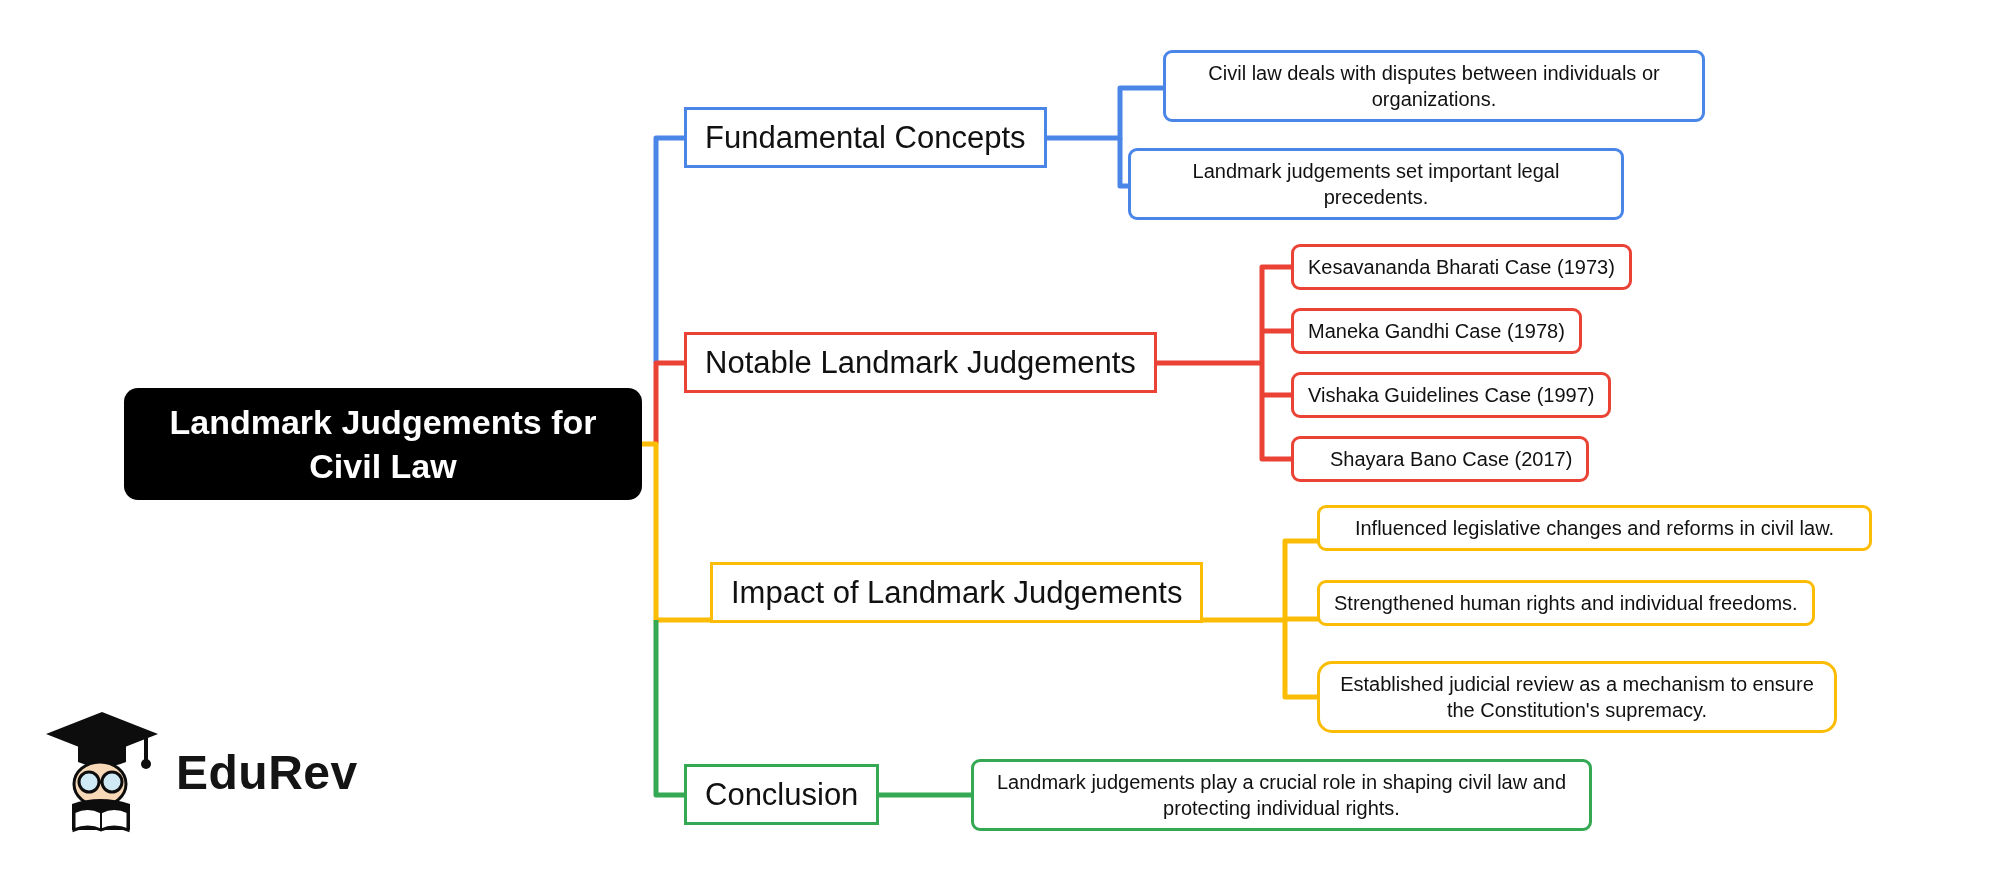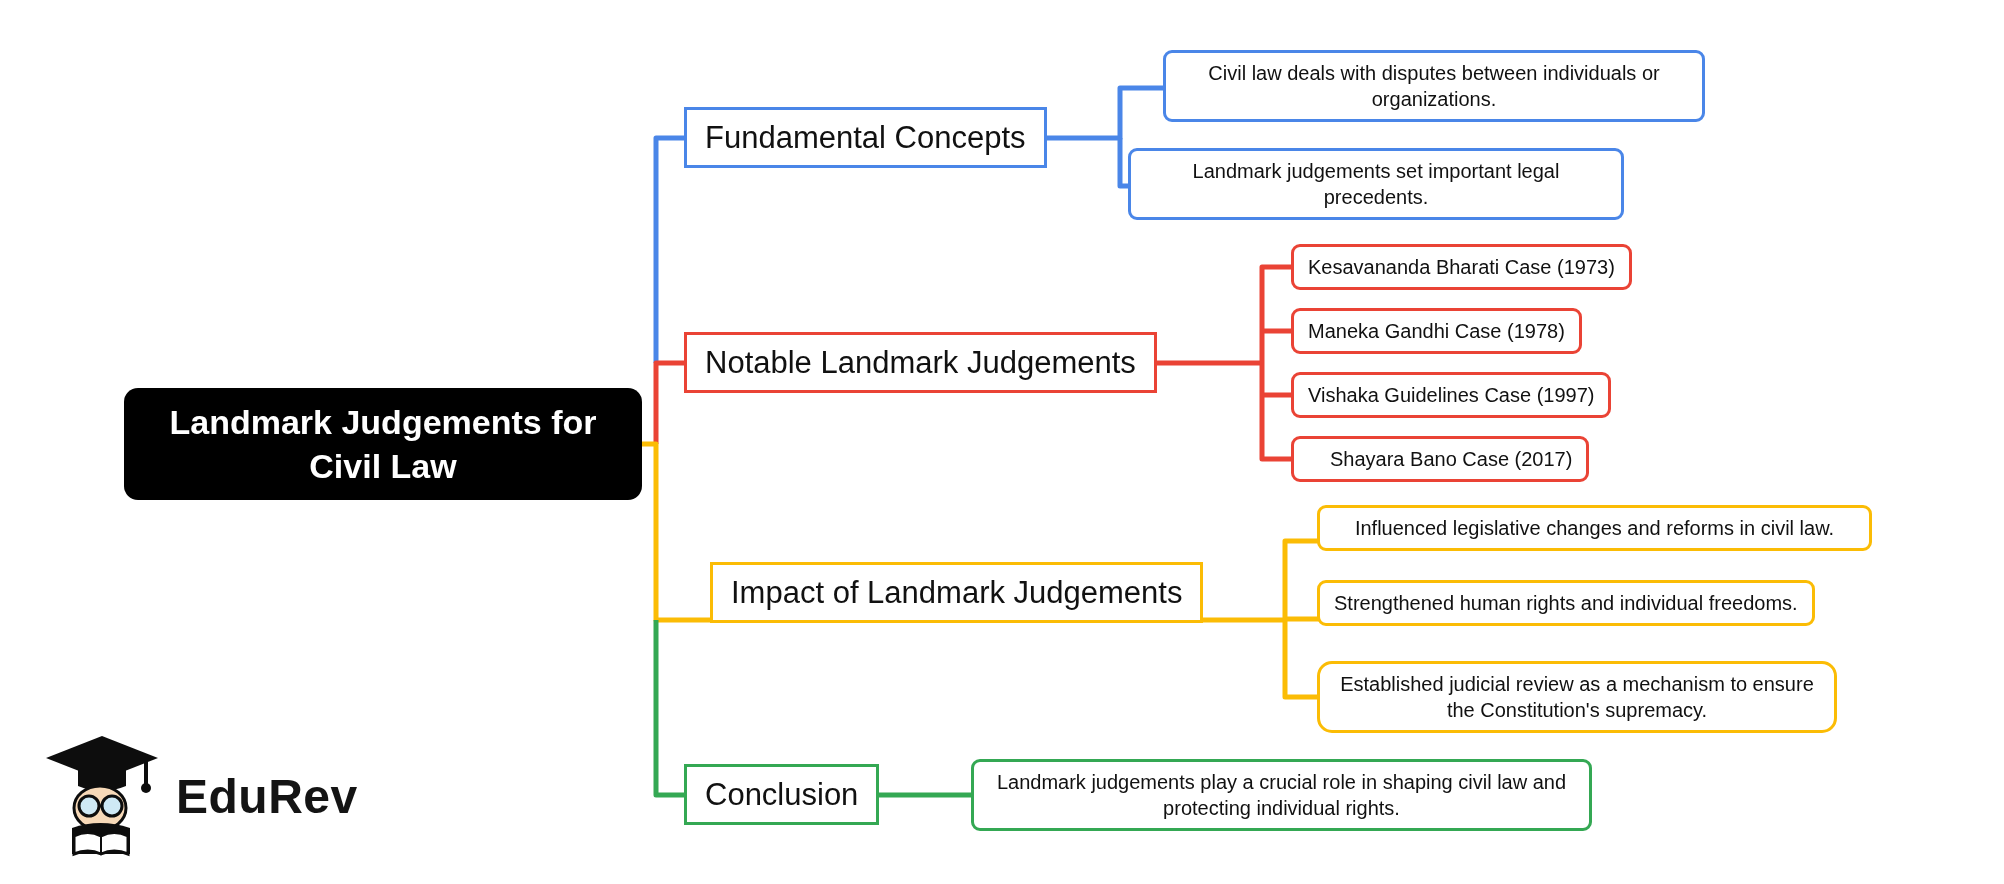--- a/index.html
+++ b/index.html
@@ -45,21 +45,21 @@
   .l-blue-1{left:1128px;top:148px;width:496px;}
   .l-red-0{left:1291px;top:244px;}
   .l-red-1{left:1291px;top:308px;}
   .l-red-2{left:1291px;top:372px;}
   .l-red-3{left:1291px;top:436px;}
   .l-yellow-0{left:1317px;top:505px;width:555px;}
   .l-yellow-1{left:1317px;top:580px;}
   .l-yellow-2{left:1317px;top:661px;width:520px;border-radius:15px;}
   .l-green-0{left:971px;top:759px;width:621px;}
   .logo{
-    position:absolute;left:42px;top:732px;z-index:2;
+    position:absolute;left:42px;top:708px;z-index:2;
     display:flex;align-items:center;gap:14px;
   }
   .brand{
     font-size:48px;font-weight:bold;color:#141414;letter-spacing:0.5px;
   }
 </style>
 </head>
 <body>
 
 <div class="canvas">

